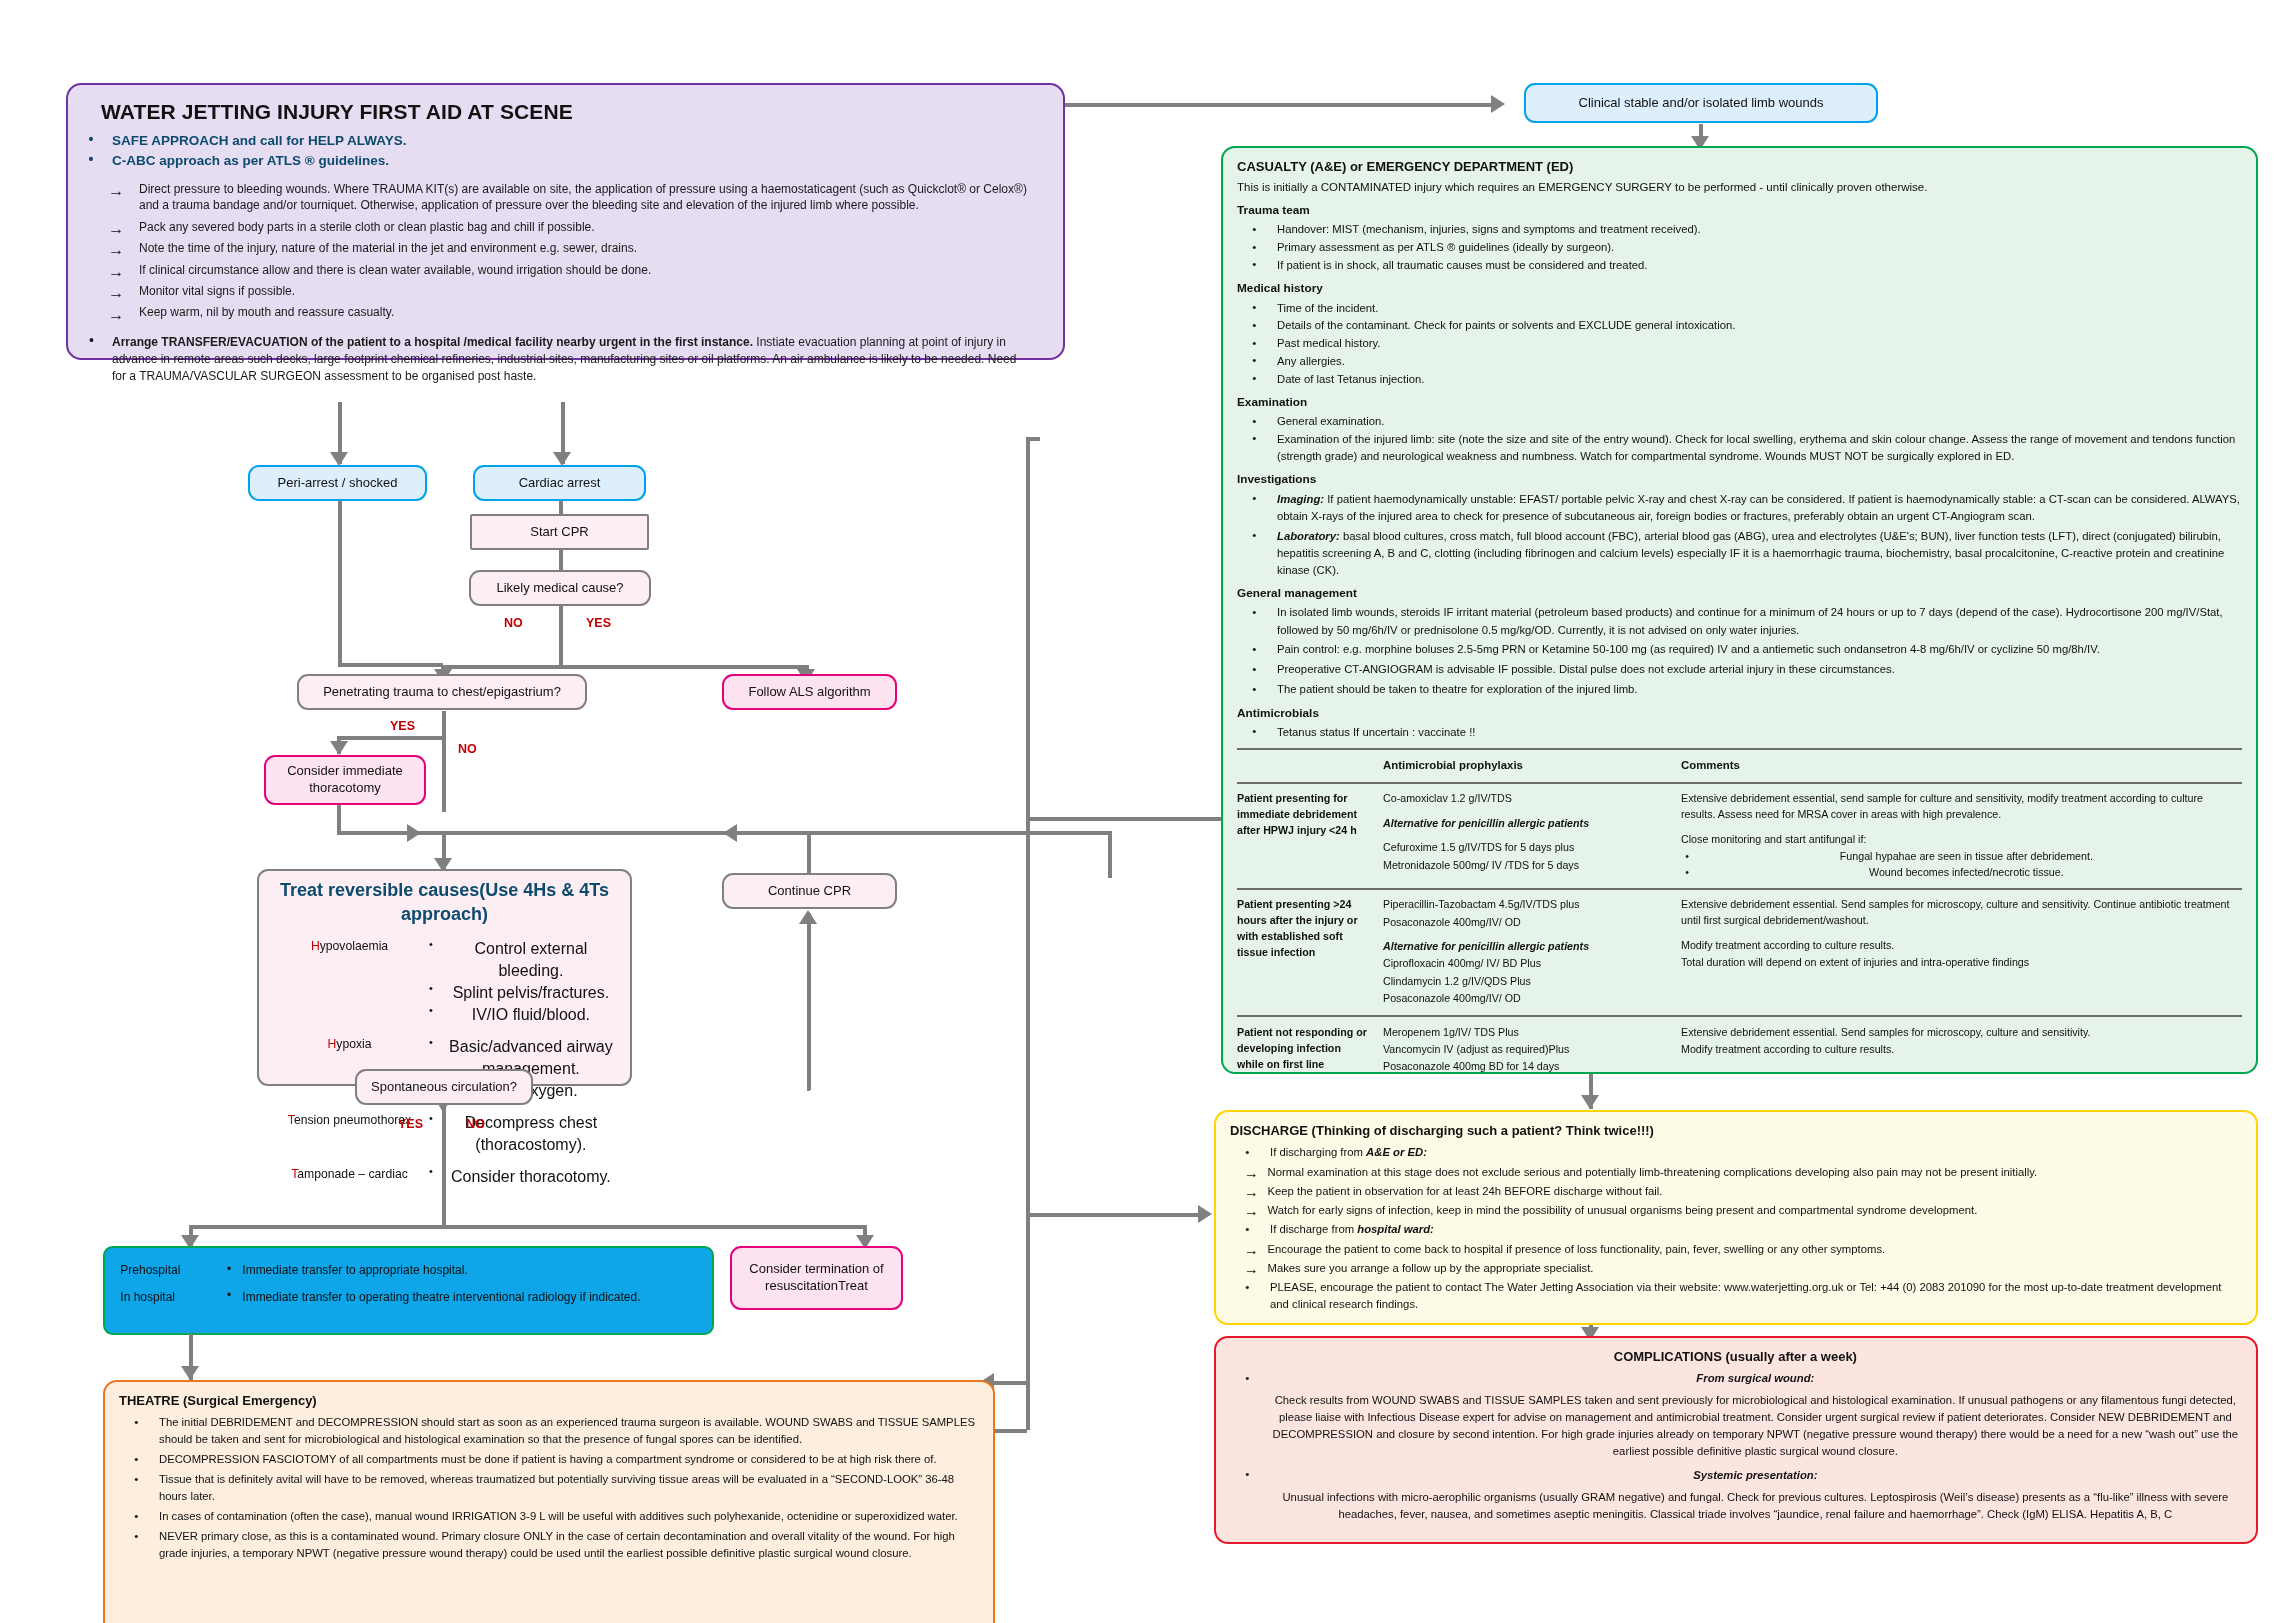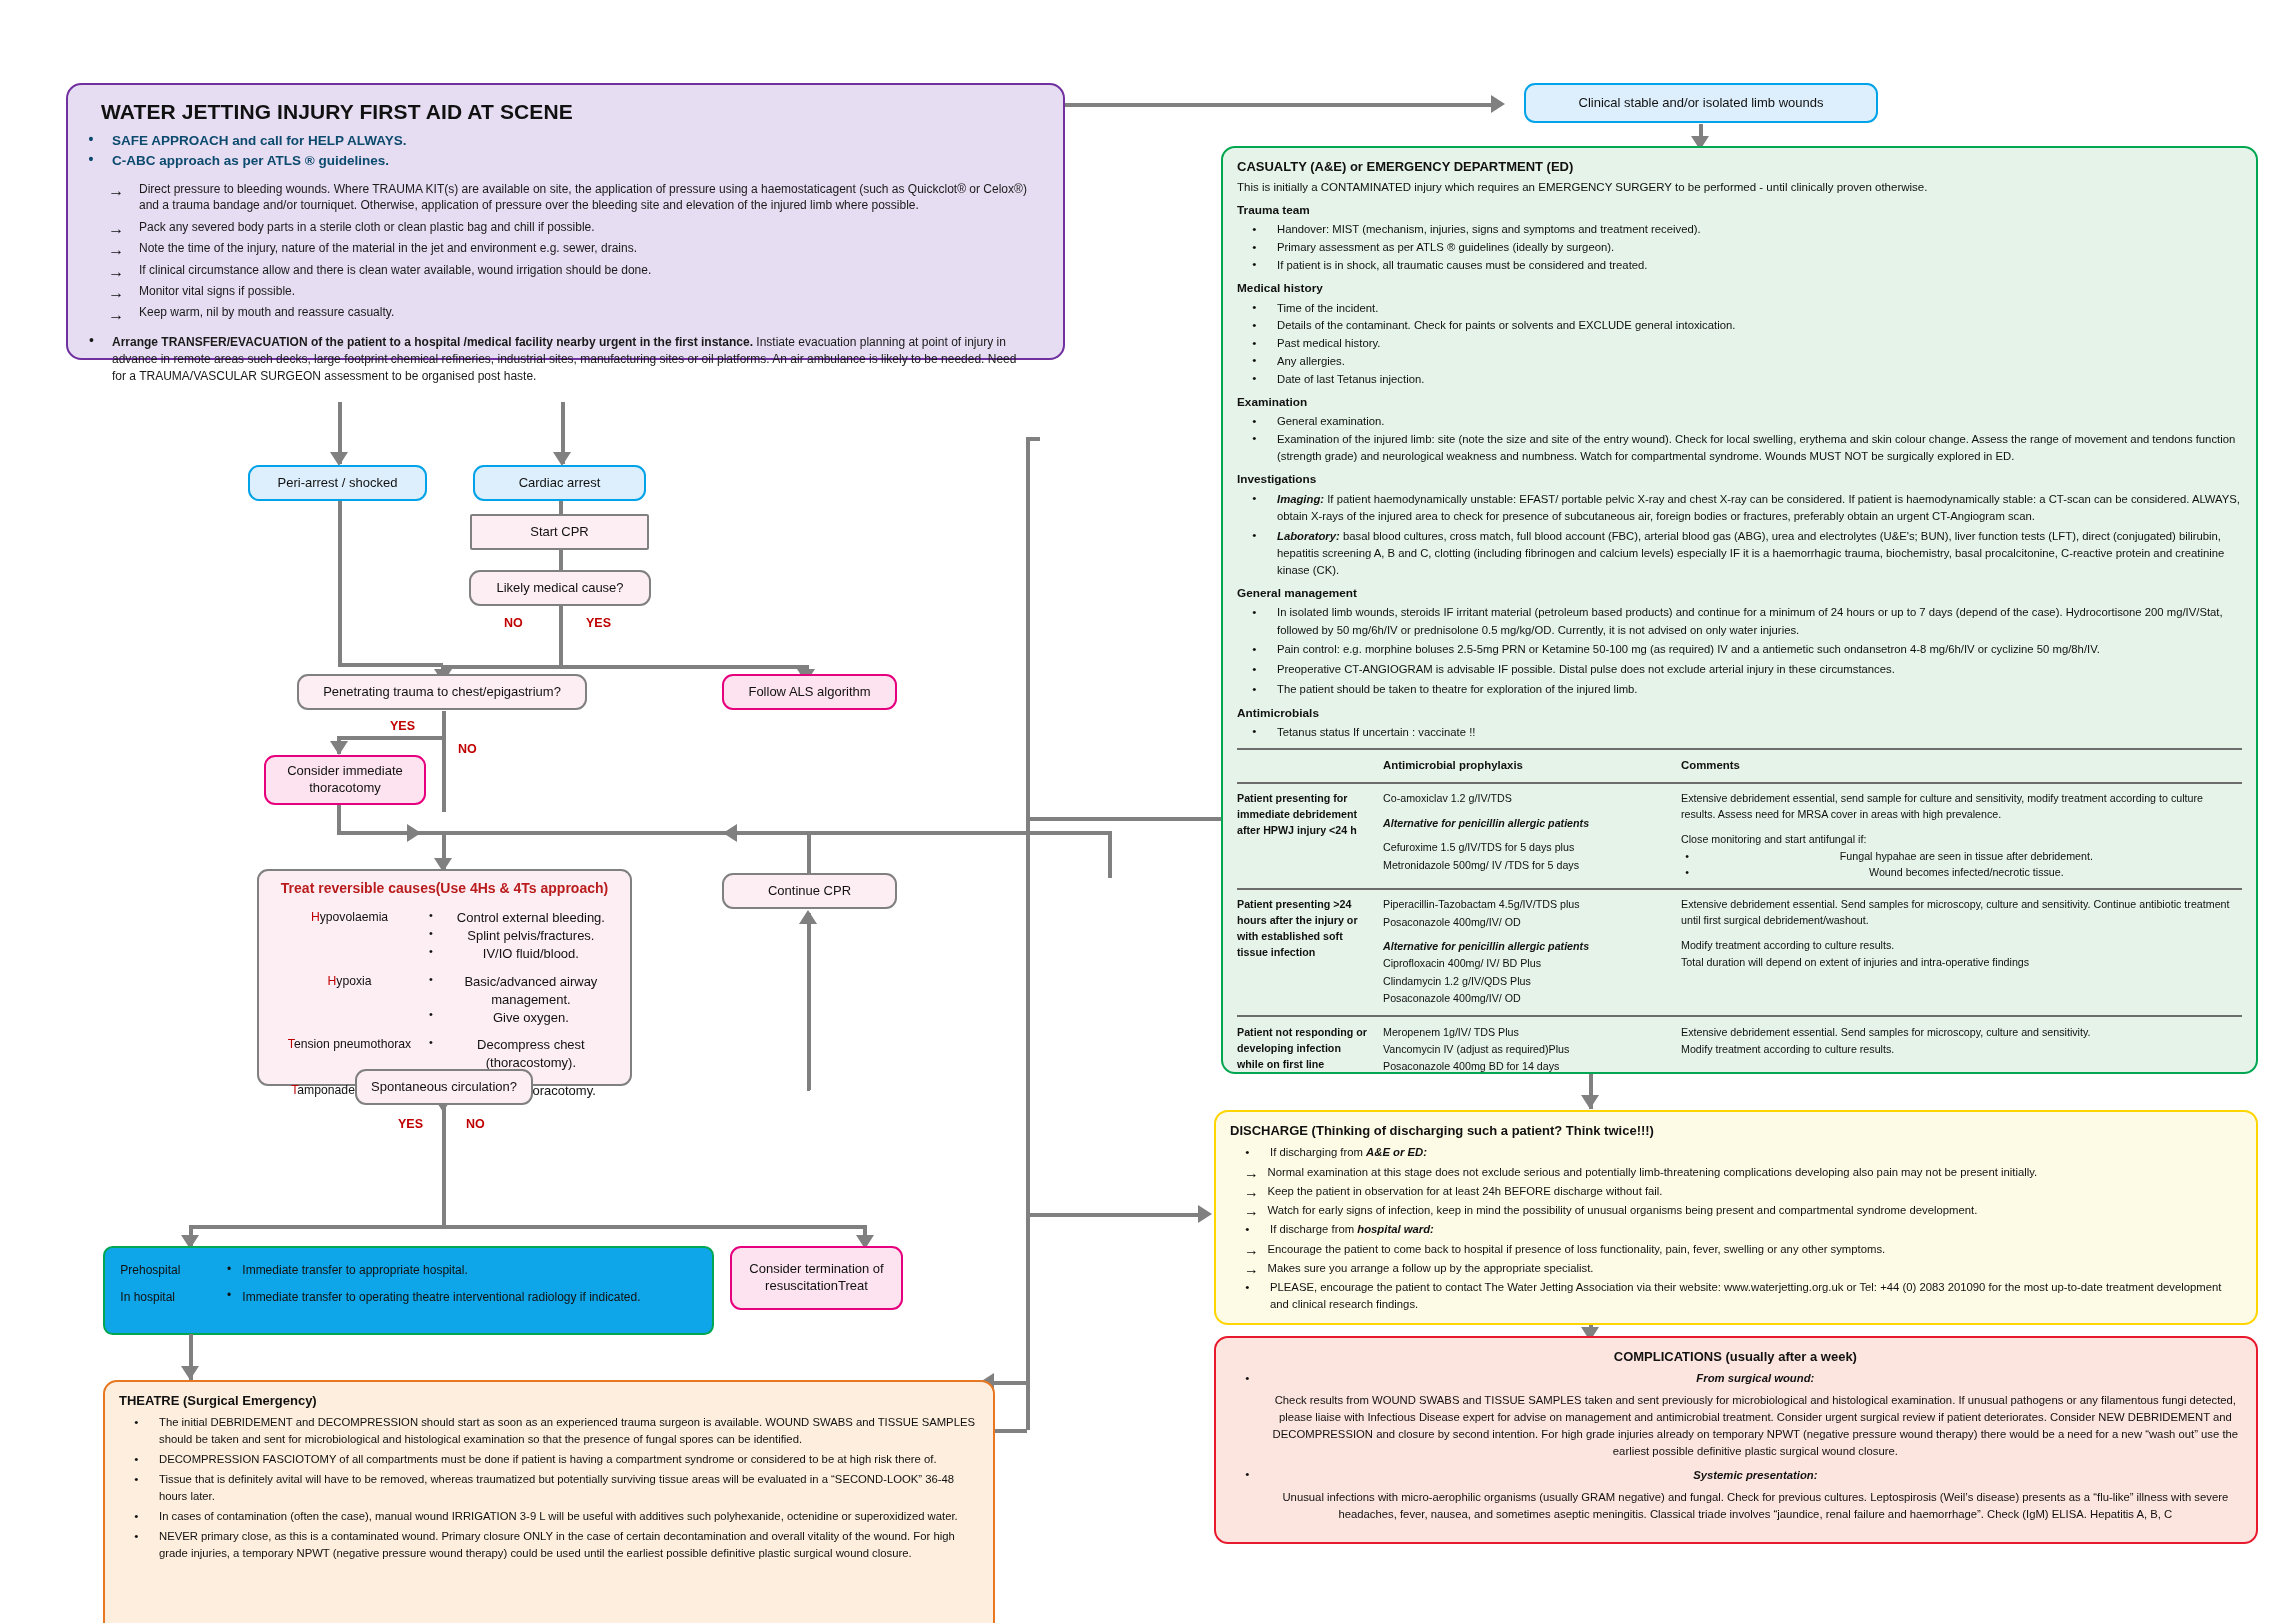--- a/index.html
+++ b/index.html
@@ -109,26 +109,26 @@
   table.amr tbody tr { border-bottom: 2.1px solid #6d6d6d; }
   table.amr td.c1 { font-weight: bold; width: 146px; padding-right: 12.5px; }
   table.amr td.c2 { width: 298px; padding-right: 15.3px; }
   .rowline { margin-bottom: 1.4px; }
   .gap { height: 7px; }
   ul.mini { list-style: none; margin: 1.4px 0 0 0; padding: 0; }
   ul.mini li { position: relative; padding-left: 18px; font-size: 10.7px; line-height: 1.5; text-align: center; }
   ul.mini li:before { content: "\2022"; position: absolute; left: 4.2px; top: -0.7px; }
 
   
-  .revbox-title { font-size: 14px; font-weight: bold; text-align: center; margin: 8.3px 0 7px 0; color:#b91c1c;}
+  .revbox-title { font-size: 18px; font-weight: bold; text-align: center; margin: 8.3px 0 7px 0; color:#0c4a6e;}
   .revgrid { display: grid; grid-template-columns: 156px 1fr; padding: 0 11px 0 12.5px; row-gap: 9.7px; margin-top: 12px; }
   .revgrid .lbl { font-size: 12.2px; color: #111; line-height: 1.35; }
   .revgrid .lbl span.hot { color: #c00000; }
   .revgrid ul { list-style: none; margin: 0; padding: 0; }
-  .revgrid ul li { position: relative; padding-left: 15.3px; font-size: 13px; line-height: 1.38; color: #111; }
+  .revgrid ul li { position: relative; padding-left: 15.3px; font-size: 16px; line-height: 1.38; color: #111; }
   .revgrid ul li:before { content: "\2022"; position: absolute; left: 1.4px; top: -1.4px; font-size: 11px; }
 
   
   .preh { position: absolute; background: #0ea5e9; border: 2.1px solid #00a650; border-radius: 9.7px; }
   .prehgrid { display: grid; grid-template-columns: 104px 1fr; row-gap: 12.5px; padding: 15.3px 12.5px 14px 15.3px; }
   .prehgrid .l { font-size: 12px; color: #111; }
   .prehgrid .r { position: relative; padding-left: 18px; font-size: 12px; color: #111; }
   .prehgrid .r:before { content: "\2022"; position: absolute; left: 2.8px; top: -1.4px; }
 
   

